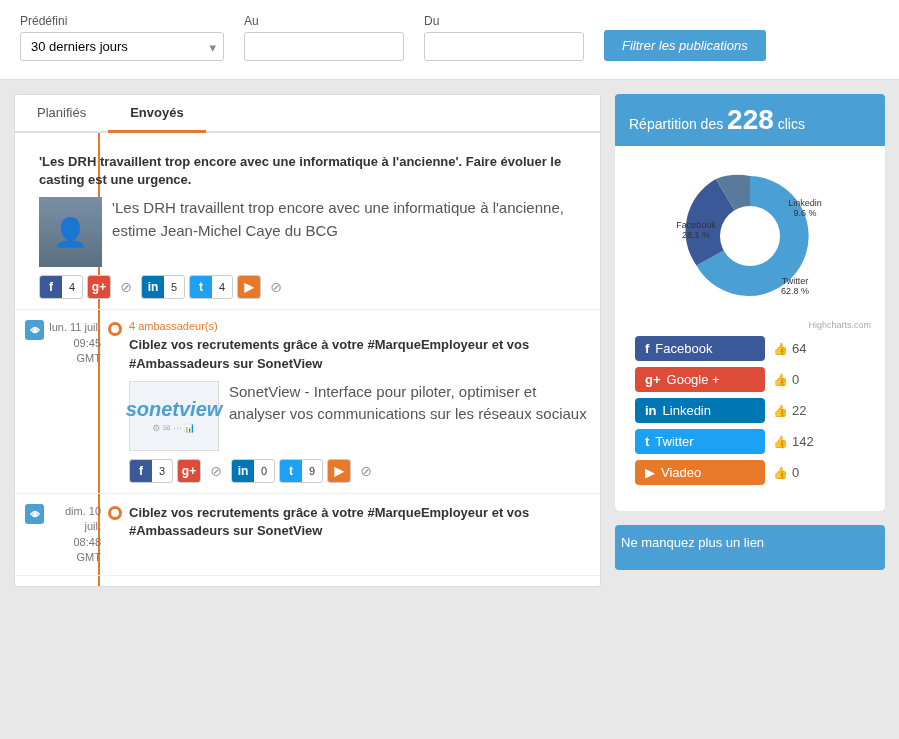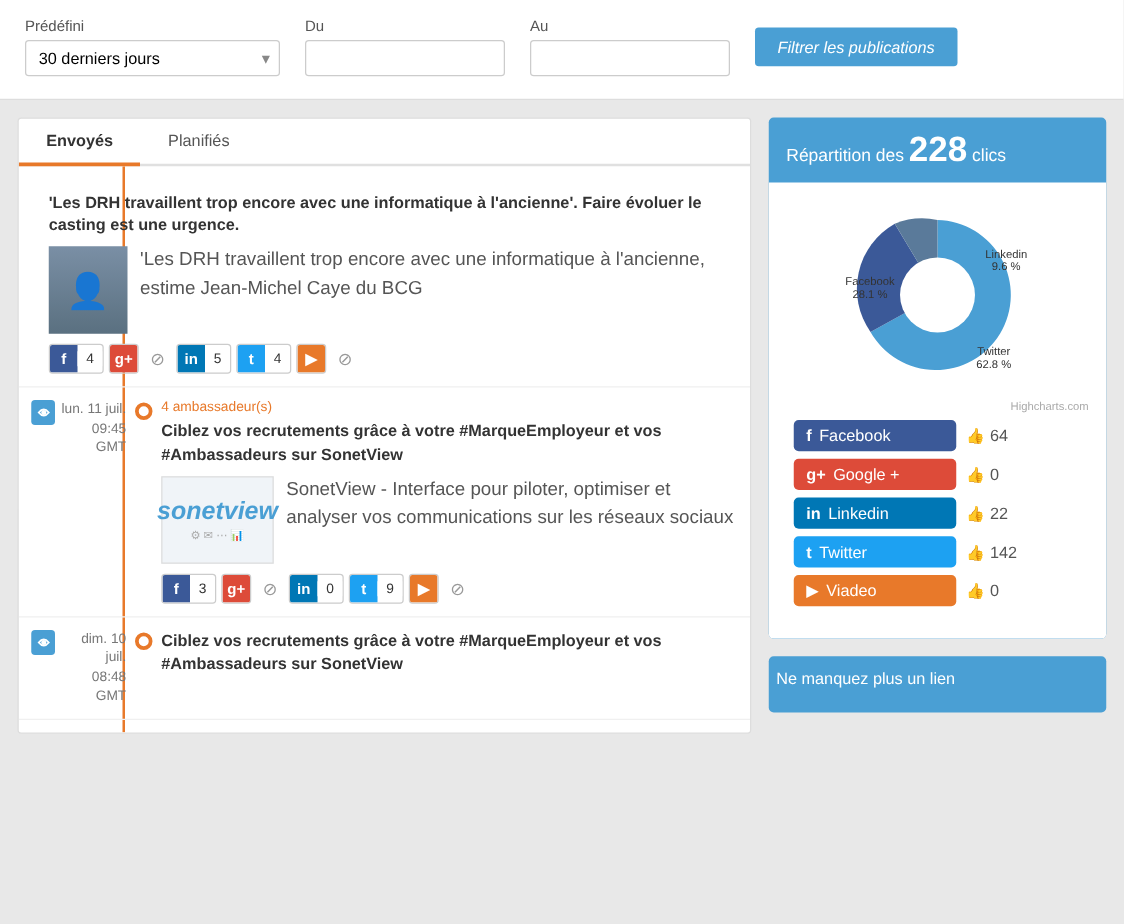--- a/index.html
+++ b/index.html
@@ -2,21 +2,21 @@
 <html><head>
   <meta charset="utf-8">
   <style>
     * { box-sizing: border-box; margin: 0; padding: 0; }
     body { font-family: Arial, sans-serif; background: #e8e8e8; font-size: 13px; color: #333; }
 
     .top-bar {
       background: #fff;
       padding: 14px 20px 18px;
       display: flex;
-      align-items: center;
+      align-items: flex-end;
       gap: 20px;
       border-bottom: 1px solid #ddd;
     }
     .field-group { display: flex; flex-direction: column; gap: 4px; }
     .field-label { font-size: 12px; color: #555; }
     .select-wrap { position: relative; display: inline-block; }
     .select-wrap select {
       appearance: none;
       border: 1px solid #ccc;
       border-radius: 3px;
@@ -324,36 +324,36 @@
 <div class="top-bar">
   <div class="field-group">
     <label class="field-label">Prédéfini</label>
     <div class="select-wrap">
       <select>
         <option>30 derniers jours</option>
       </select>
     </div>
   </div>
   <div class="field-group">
-    <label class="field-label">Du</label>
+    <label class="field-label">Au</label>
     <input class="date-input" type="text" style="">
   </div>
   <div class="field-group">
-    <label class="field-label">Au</label>
+    <label class="field-label">Du</label>
     <input class="date-input" type="text" style="">
   </div>
   <button class="filter-btn">Filtrer les publications</button>
 </div>
 
 <div class="main-content">
 
   <div class="left-panel">
     <div class="tabs">
+      <div class="tab">Planifiés</div>
       <div class="tab active">Envoyés</div>
-      <div class="tab">Planifiés</div>
     </div>
 
     <div class="timeline" style="position:relative;">
       <div style="position:absolute; left:83px; top:0; bottom:0; width:2px; background:#e8792a; z-index:0;"></div>
 
       <div class="timeline-item">
         <div class="timeline-right">
           <div class="post-title">'Les DRH travaillent trop encore avec une informatique à l'ancienne'. Faire évoluer le casting est une urgence.</div>
           <div class="post-preview">
             <div class="person-silhouette">👤</div>

